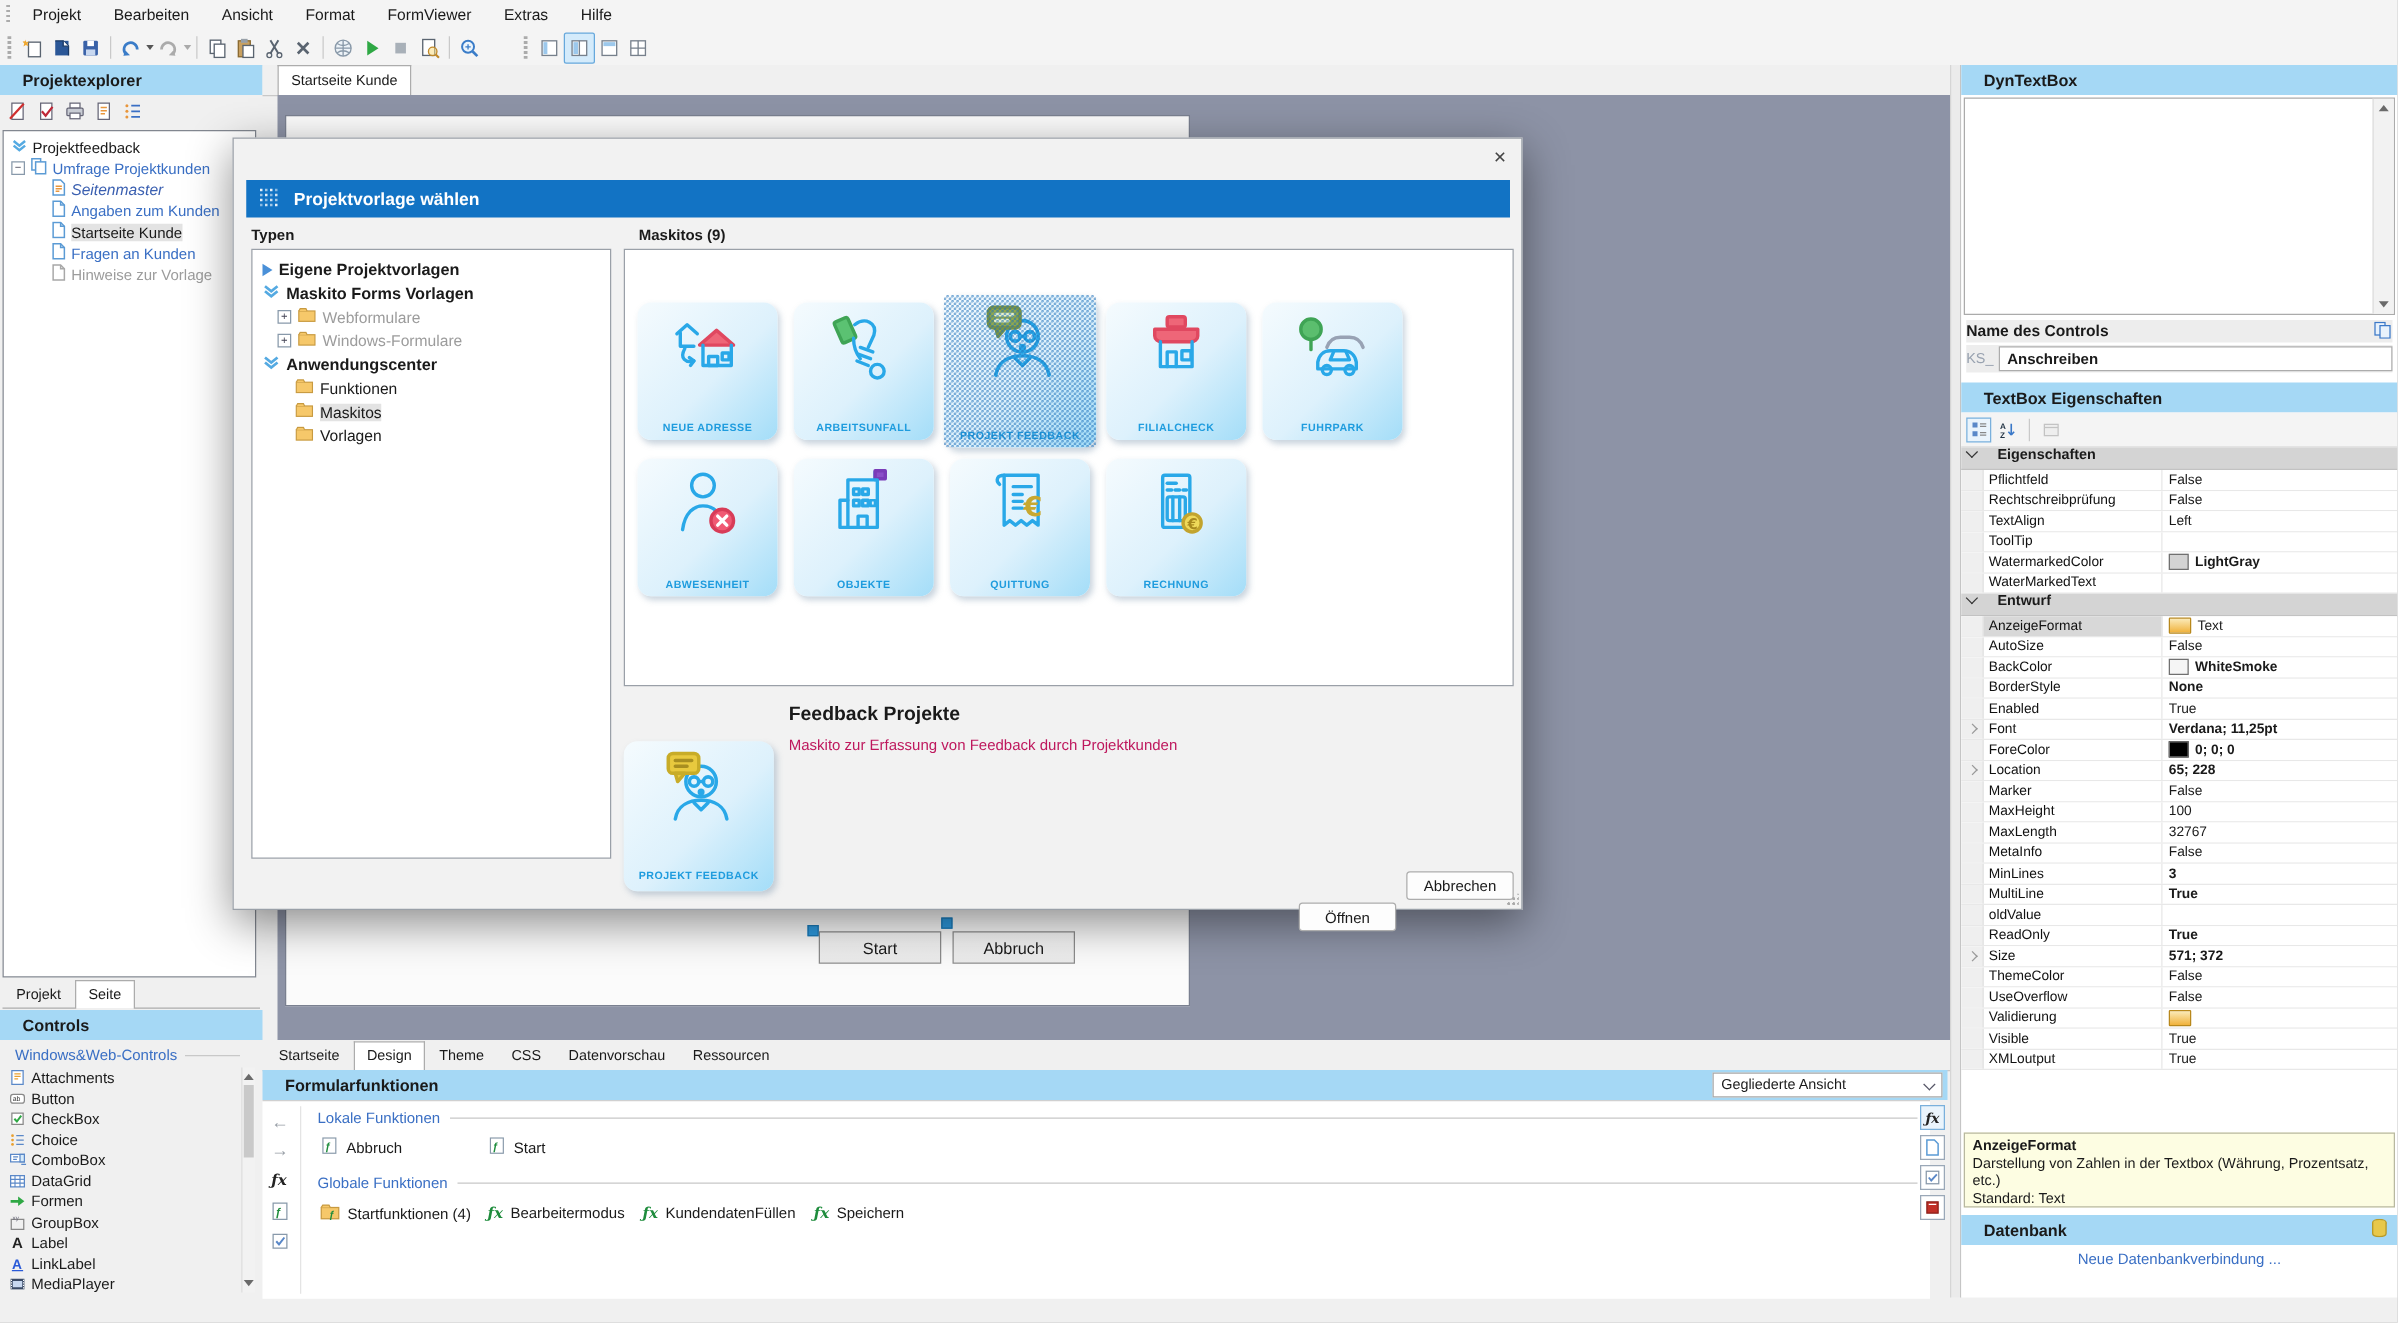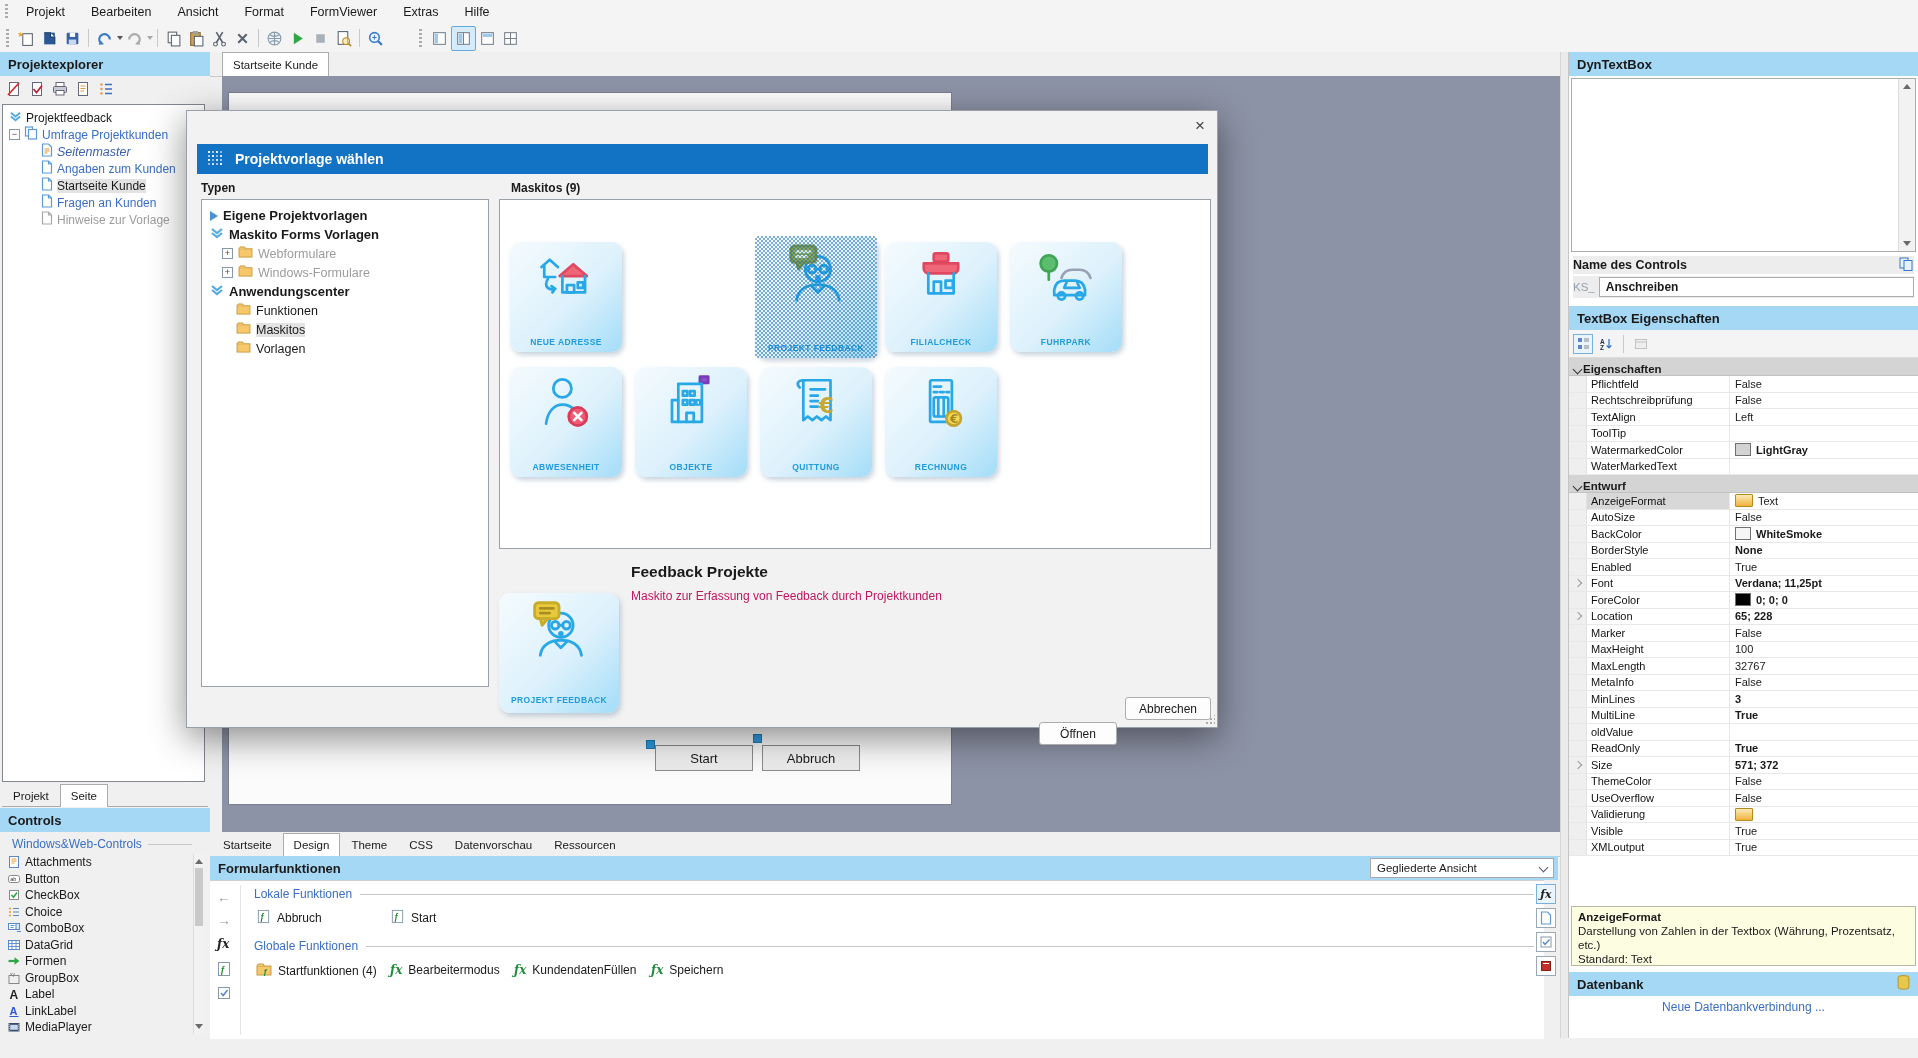--- a/index.html
+++ b/index.html
@@ -1,19 +1,19 @@
 <!DOCTYPE html>
 <html><head>
 <meta charset="utf-8">
 <style>
   html,body{margin:0;padding:0;background:#D0D0D0;}
   #app{position:relative;width:1918px;height:1058px;background:#F0F0F0;overflow:hidden;
        font-family:"Liberation Sans",sans-serif;font-size:12px;color:#1a1a1a;}
   .abs{position:absolute;}
-  .hdr-blue{background:#A5D8F5;font-weight:bold;font-size:13px;display:flex;align-items:center;padding-left:8px;box-sizing:border-box;}
+  .hdr-blue{background:#A5D8F5;font-weight:bold;font-size:13px;display:flex;align-items:center;padding-left:18px;box-sizing:border-box;}
   .grip{width:3px;background:repeating-linear-gradient(180deg,#ABABAB 0 2px,transparent 2px 4px);}
   .sep{width:1px;height:18px;background:#C9C9C9;margin:0 4px;}
   .tbi{width:23px;height:23px;display:inline-flex;align-items:center;justify-content:center;border-radius:2px;}
   .tbi.pressed{background:#D4EBFB;border:1px solid #66A8DC;}
   .caret{width:0;height:0;border-left:3px solid transparent;border-right:3px solid transparent;border-top:4px solid #555;margin-left:1px;}
   .caret.dim{border-top-color:#AAA;}
   
   #menubar{left:0;top:0;width:1918px;height:24px;display:flex;align-items:center;gap:0;background:#F4F4F4;}
   #menubar .mi{padding:0 13px;height:100%;display:flex;align-items:center;font-size:12.5px;}
   #toolbar{left:0;top:24px;width:1918px;height:28px;display:flex;align-items:center;background:#F4F4F4;border-bottom:1px solid #DADADA;}
@@ -33,21 +33,21 @@
   .winbtn{background:linear-gradient(180deg,#F7F7F7,#EBEBEB);border:1px solid #8C8C8C;font-size:13px;display:flex;align-items:center;justify-content:center;}
   .handle{width:7px;height:7px;background:#2E9BE0;border:1px solid #1C7BB8;}
   
   .grp-label{color:#3A6FC4;font-size:12px;background:#fff;padding-right:8px;}
   .hline{border-top:1px solid #C8C8C8;height:0;}
   .fx{font-family:"DejaVu Serif",serif;font-style:italic;font-weight:bold;color:#1E8C3C;font-size:12px;}
   .fitem{display:flex;align-items:center;gap:6px;font-size:12px;}
   .sicon{width:20px;height:20px;border:1px solid #7AB0DC;background:#EAF4FC;display:inline-flex;align-items:center;justify-content:center;box-sizing:border-box;}
   
   .chev{width:6px;height:6px;border-right:1.7px solid #333;border-bottom:1.7px solid #333;transform:rotate(45deg);display:inline-block;margin-bottom:2px;}
-  .pcat{display:flex;align-items:flex-end;height:17px;background:#D4D4D4;border-bottom:1px solid #C2C2C2;font-weight:bold;font-size:11.5px;padding-left:5px;gap:2px;}
+  .pcat{display:flex;align-items:flex-start;height:17px;background:#D4D4D4;border-bottom:1px solid #C2C2C2;font-weight:bold;font-size:11.5px;padding-left:5px;gap:17px;}
   .prow{display:flex;height:16.5px;font-size:11px;border-bottom:1px solid #E8E8E8;background:#fff;box-sizing:border-box;}
   .prow .gut{width:17px;background:#EFEFEF;border-right:1px solid #E2E2E2;display:flex;align-items:center;justify-content:center;flex:0 0 auto;}
   .prow .pname{width:143px;padding:0 4px;border-right:1px solid #E8E8E8;color:#111;display:flex;align-items:center;flex:0 0 auto;box-sizing:border-box;}
   .prow .pval{flex:1;padding:0 5px;display:flex;align-items:center;gap:5px;overflow:hidden;}
   .prow .pval.b{font-weight:bold;}
   .prow.sel .pname{background:#D8D8D8;}
   .exp{width:5px;height:5px;border-right:1.5px solid #999;border-bottom:1.5px solid #999;transform:rotate(-45deg);display:inline-block;}
   .swatch{width:14px;height:11px;border:1px solid #707070;display:inline-block;flex:0 0 auto;}
   .fmt-icon{width:16px;height:11px;border:1px solid #B8881C;background:linear-gradient(180deg,#FBEAB8,#F0B23C);display:inline-block;border-radius:1px;flex:0 0 auto;}
   .scrolltrack{background:#F2F2F2;border-left:1px solid #DDD;display:flex;flex-direction:column;justify-content:space-between;align-items:center;}
@@ -910,20 +910,30 @@
               <path d="M5 21l9-8 9 8"></path>
               <path d="M12 34c-5 9 1 13 8 11"></path>
               <path d="M16 42l4 3-3 4"></path>
               <path style="fill:#EE6678;stroke:#E04860" d="M25 31l15-13 15 13z"></path>
               <path d="M28 31v18h25V31"></path>
               <path d="M33 41v8h8v-8z"></path>
               <rect x="45" y="38" width="6" height="6"></rect>
             </svg></span>
         <span class="tlabel">NEUE ADRESSE</span>
       </div>
+      <div class="tile" style="left:135px;top:10px;">
+        <span class="ticon"><svg width="58" height="58" viewBox="0 0 64 64">
+              <rect style="fill:#5BC272;stroke:#3FA455" x="9" y="8" width="13" height="20" rx="2" transform="rotate(-24 15 18)"></rect>
+              <path d="M24 13c9-7 20-2 17 9l-5 11"></path>
+              <path d="M23 25c0 8 2 13 6 18"></path>
+              <path d="M29 33l11 4M27 39l11 4M26 45l10 4"></path>
+              <circle cx="44" cy="54" r="6"></circle>
+            </svg></span>
+        <span class="tlabel">ARBEITSUNFALL</span>
+      </div>
       <div class="tile selected" style="left:255px;top:4px;width:122px;height:122px;">
         <span class="ticon"><svg width="62" height="62" viewBox="0 0 64 64">
               <circle cx="34" cy="28" r="13"></circle>
               <circle cx="28" cy="28" r="4"></circle>
               <circle cx="40" cy="28" r="4"></circle>
               <path d="M32 28h4"></path>
               <circle cx="34" cy="37" r="1.5"></circle>
               <path d="M12 60c2-12 12-16 22-16s20 4 22 16"></path>
               <path d="M28 46l6 6 6-6"></path>
               <rect style="fill:#93A84C;stroke:#7E9440" x="6" y="4" width="26" height="17" rx="4"></rect>

